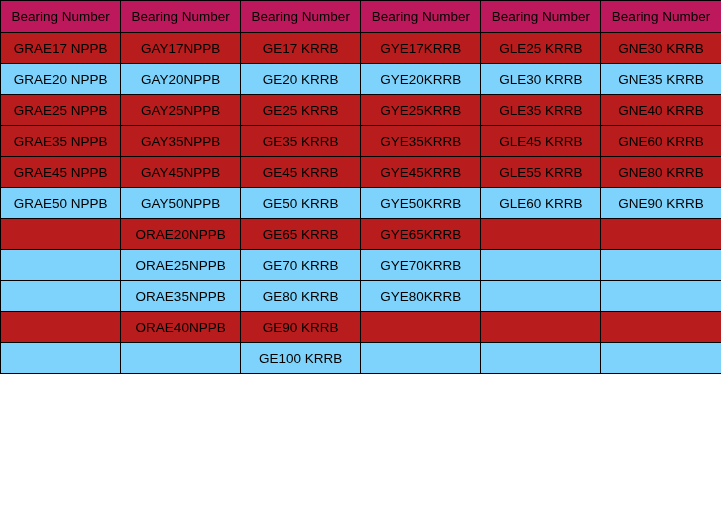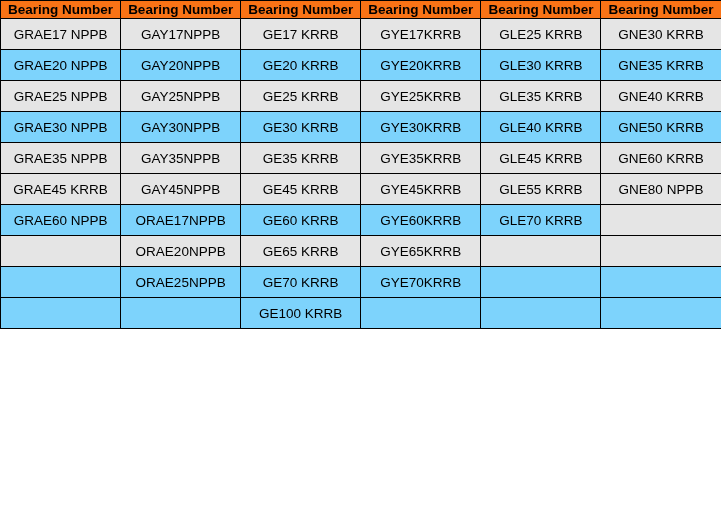--- a/index.html
+++ b/index.html
@@ -31,29 +31,29 @@
     box-sizing: border-box;
     text-align: center;
     vertical-align: middle;
     font-size: 13.5px;
     color: #000000;
     padding: 0 2px;
     white-space: nowrap;
     overflow: hidden;
   }
   table.bearing-table th {
-    font-weight: bold;
-    background: #f97316;
-    height: 18px;
+    font-weight: normal;
+    background: #be185d;
+    height: 32px;
   }
   td.shade {
     background: #7dd3fc;
   }
   td.plain {
-    background: #e5e5e5;
+    background: #b91c1c;
   }
 </style>
 </head>
 <body>
 
 <div class="table-wrap">
   <table class="bearing-table">
     <colgroup>
       <col>
         <col>
@@ -91,69 +91,77 @@
       </tr>
       <tr>
         <td class="plain">GRAE25 NPPB</td>
         <td class="plain">GAY25NPPB</td>
         <td class="plain">GE25 KRRB</td>
         <td class="plain">GYE25KRRB</td>
         <td class="plain">GLE35 KRRB</td>
         <td class="plain">GNE40 KRRB</td>
       </tr>
       <tr>
-        <td class="shade">GRAE30 NPPB</td>
-        <td class="shade">GAY30NPPB</td>
-        <td class="shade">GE30 KRRB</td>
-        <td class="shade">GYE30KRRB</td>
-        <td class="shade">GLE40 KRRB</td>
-        <td class="shade">GNE50 KRRB</td>
-      </tr>
-      <tr>
         <td class="plain">GRAE35 NPPB</td>
         <td class="plain">GAY35NPPB</td>
         <td class="plain">GE35 KRRB</td>
         <td class="plain">GYE35KRRB</td>
         <td class="plain">GLE45 KRRB</td>
         <td class="plain">GNE60 KRRB</td>
       </tr>
       <tr>
-        <td class="plain">GRAE45 KRRB</td>
+        <td class="plain">GRAE45 NPPB</td>
         <td class="plain">GAY45NPPB</td>
         <td class="plain">GE45 KRRB</td>
         <td class="plain">GYE45KRRB</td>
         <td class="plain">GLE55 KRRB</td>
-        <td class="plain">GNE80 NPPB</td>
+        <td class="plain">GNE80 KRRB</td>
       </tr>
       <tr>
-        <td class="shade">GRAE60 NPPB</td>
-        <td class="shade">ORAE17NPPB</td>
-        <td class="shade">GE60 KRRB</td>
-        <td class="shade">GYE60KRRB</td>
-        <td class="shade">GLE70 KRRB</td>
-        <td class="plain"></td>
+        <td class="shade">GRAE50 NPPB</td>
+        <td class="shade">GAY50NPPB</td>
+        <td class="shade">GE50 KRRB</td>
+        <td class="shade">GYE50KRRB</td>
+        <td class="shade">GLE60 KRRB</td>
+        <td class="shade">GNE90 KRRB</td>
       </tr>
       <tr>
         <td class="plain"></td>
         <td class="plain">ORAE20NPPB</td>
         <td class="plain">GE65 KRRB</td>
         <td class="plain">GYE65KRRB</td>
         <td class="plain"></td>
         <td class="plain"></td>
       </tr>
       <tr>
         <td class="shade"></td>
         <td class="shade">ORAE25NPPB</td>
         <td class="shade">GE70 KRRB</td>
         <td class="shade">GYE70KRRB</td>
         <td class="shade"></td>
         <td class="shade"></td>
       </tr>
       <tr>
         <td class="shade"></td>
+        <td class="shade">ORAE35NPPB</td>
+        <td class="shade">GE80 KRRB</td>
+        <td class="shade">GYE80KRRB</td>
+        <td class="shade"></td>
+        <td class="shade"></td>
+      </tr>
+      <tr>
+        <td class="plain"></td>
+        <td class="plain">ORAE40NPPB</td>
+        <td class="plain">GE90 KRRB</td>
+        <td class="plain"></td>
+        <td class="plain"></td>
+        <td class="plain"></td>
+      </tr>
+      <tr>
+        <td class="shade"></td>
         <td class="shade"></td>
         <td class="shade">GE100 KRRB</td>
         <td class="shade"></td>
         <td class="shade"></td>
         <td class="shade"></td>
       </tr>
 
     </tbody>
   </table>
 </div>

